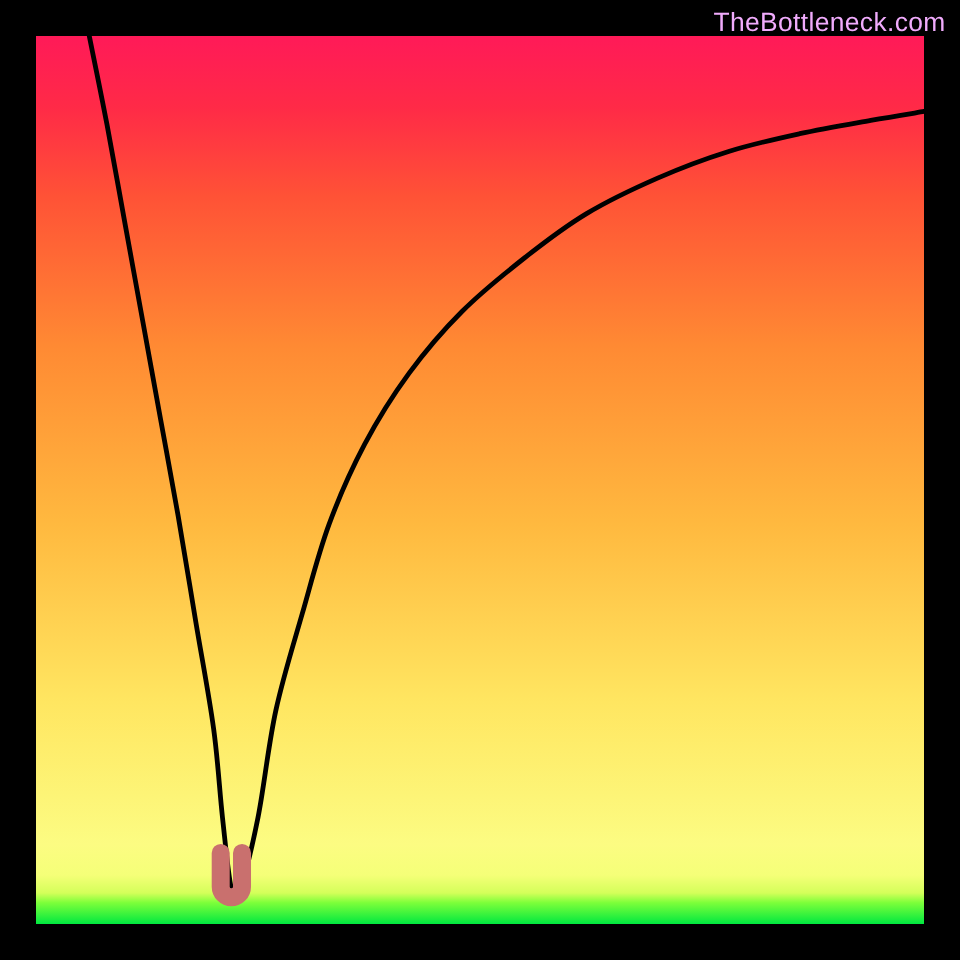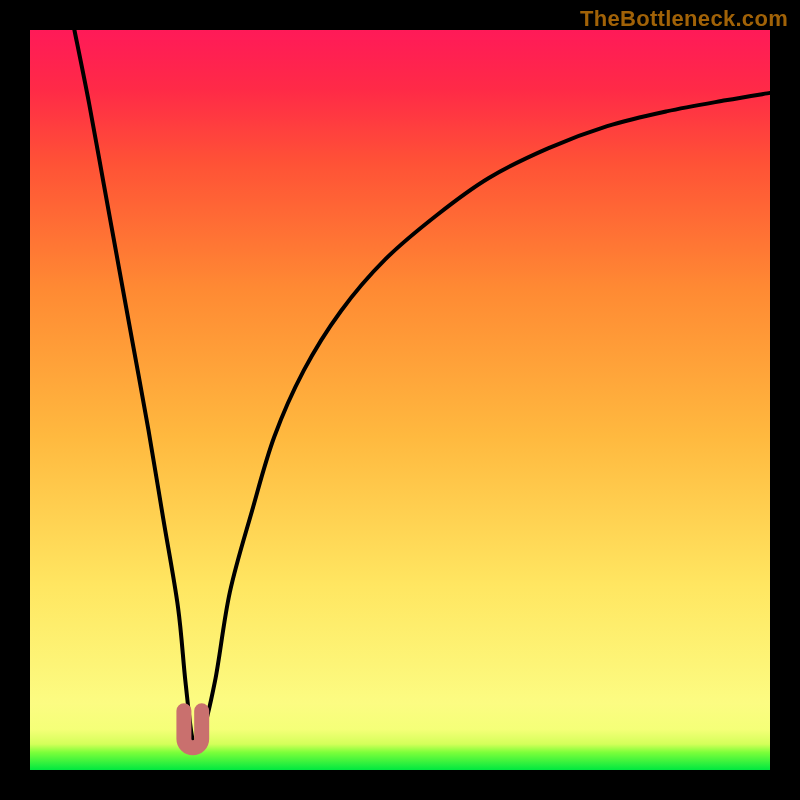--- a/index.html
+++ b/index.html
@@ -23,22 +23,22 @@
     width: 740px;
     height: 740px;
     overflow: visible;
   }
   .watermark {
     position: absolute;
     top: 6px;
     right: 12px;
     font-family: Arial, Helvetica, sans-serif;
     font-size: 22px;
-    font-weight: bold;
-    color: #a16207;
+    font-weight: normal;
+    color: #f0abfc;
     letter-spacing: 0.3px;
   }
 </style>
 </head>
 <body>
 
 <div class="frame">
   <div class="watermark">TheBottleneck.com</div>
   <svg class="plot" viewBox="0 0 740 740" preserveAspectRatio="none">
     <defs>

